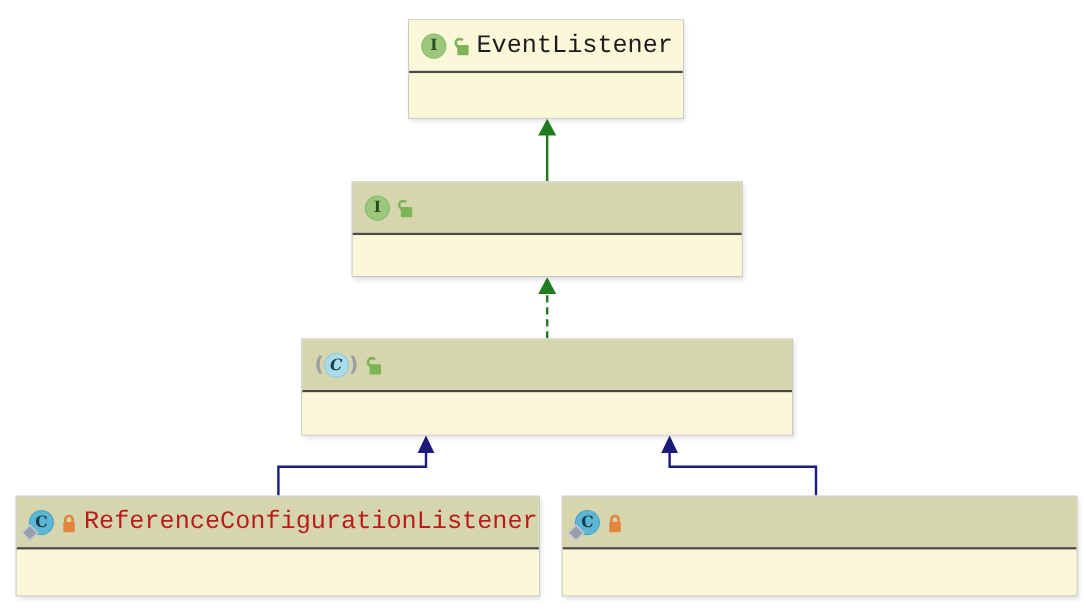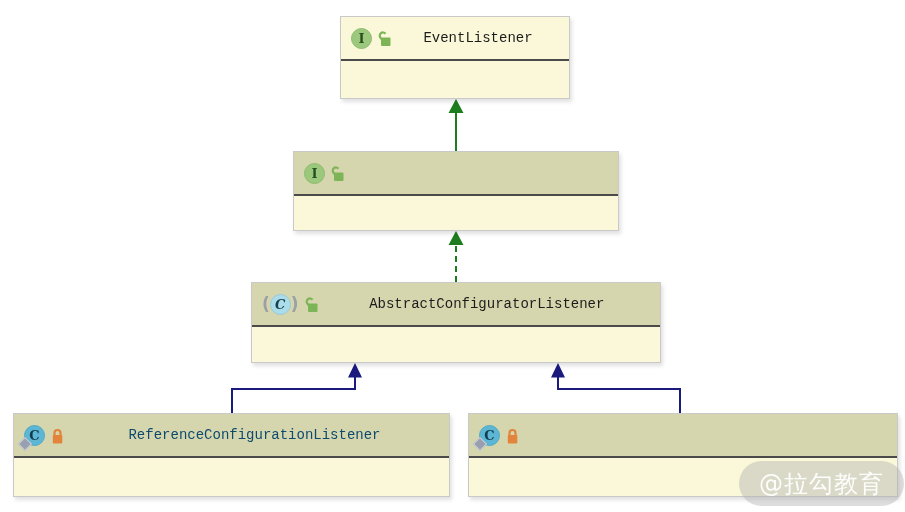--- a/index.html
+++ b/index.html
@@ -11,23 +11,23 @@
   .uml-node{position:absolute;display:flex;flex-direction:column;
     border:1px solid #c9c9c9;background:#faf8d9;box-sizing:border-box;
     box-shadow:2px 3px 4px rgba(0,0,0,0.12);}
   .node-title{height:42px;flex:0 0 42px;display:flex;align-items:center;
     padding:0 10px;border-bottom:2px solid #4a4a4a;gap:5px;}
   .node-title.khaki{background:#d6d6ae;}
   .node-title.plain{background:#faf8d9;}
   .node-body{flex:1;background:#faf8d9;}
   .node-name{flex:1;text-align:center;
     font-family:"Liberation Mono","DejaVu Sans Mono",monospace;
-    font-size:14px;letter-spacing:0;white-space:nowrap;}
+    font-size:21px;letter-spacing:0;white-space:nowrap;}
   .text-black{color:#1c1c1c;}
-  .text-navy{color:#0c4a6e;}
+  .text-navy{color:#b91c1c;}
 
   
   .circ{display:inline-flex;align-items:center;justify-content:center;
     width:19px;height:19px;border-radius:50%;
     font-family:"DejaVu Serif","Liberation Serif",serif;
     font-size:13px;font-weight:bold;line-height:1;flex:0 0 auto;}
   .circ-interface{background:#9cc87e;border:1px solid #8abc6c;color:#274f1e;}
   .circ-abstract{background:#abdce9;border:1px solid #96cbdb;color:#16404e;font-style:italic;}
   .circ-class{background:#5cb6d4;border:1px solid #4fa9c8;color:#113c4c;}
   .abstract-wrap{display:inline-flex;align-items:center;flex:0 0 auto;}
@@ -108,21 +108,20 @@
         <span class="paren">(</span>
         <span class="circ circ-abstract">C</span>
         <span class="paren">)</span>
       </span>
       <span class="lock">
         <svg width="15" height="17" viewBox="0 0 15 17">
           <path d="M4.5 8 V5.2 a3.2 3.2 0 0 1 6.4 0" fill="none" stroke="#7cb456" stroke-width="2.2" transform="rotate(-38 7.5 8)"></path>
           <rect x="4" y="7.5" width="9.5" height="8.5" rx="1" fill="#7cb456"></rect>
         </svg>
       </span>
-      <span class="node-name text-black">AbstractConfiguratorListener</span>
     </div>
     <div class="node-body"></div>
   </div>
 
   <div class="uml-node" style="left:13px;top:413px;width:437px;height:84px;">
     <div class="node-title khaki">
       <span class="class-wrap">
         <span class="circ circ-class">C</span>
         <span class="diamond"></span>
       </span>
@@ -146,15 +145,14 @@
       <span class="lock">
         <svg width="15" height="17" viewBox="0 0 15 17">
           <path d="M4.5 9 V6 a3 3 0 0 1 6 0 V9" fill="none" stroke="#e2843b" stroke-width="2.2"></path>
           <rect x="2.8" y="8" width="9.5" height="8.5" rx="1" fill="#e2843b"></rect>
         </svg>
       </span>
     </div>
     <div class="node-body"></div>
   </div>
 
-  <div class="watermark">@拉勾教育</div>
 
 </div>
 
 </body></html>

